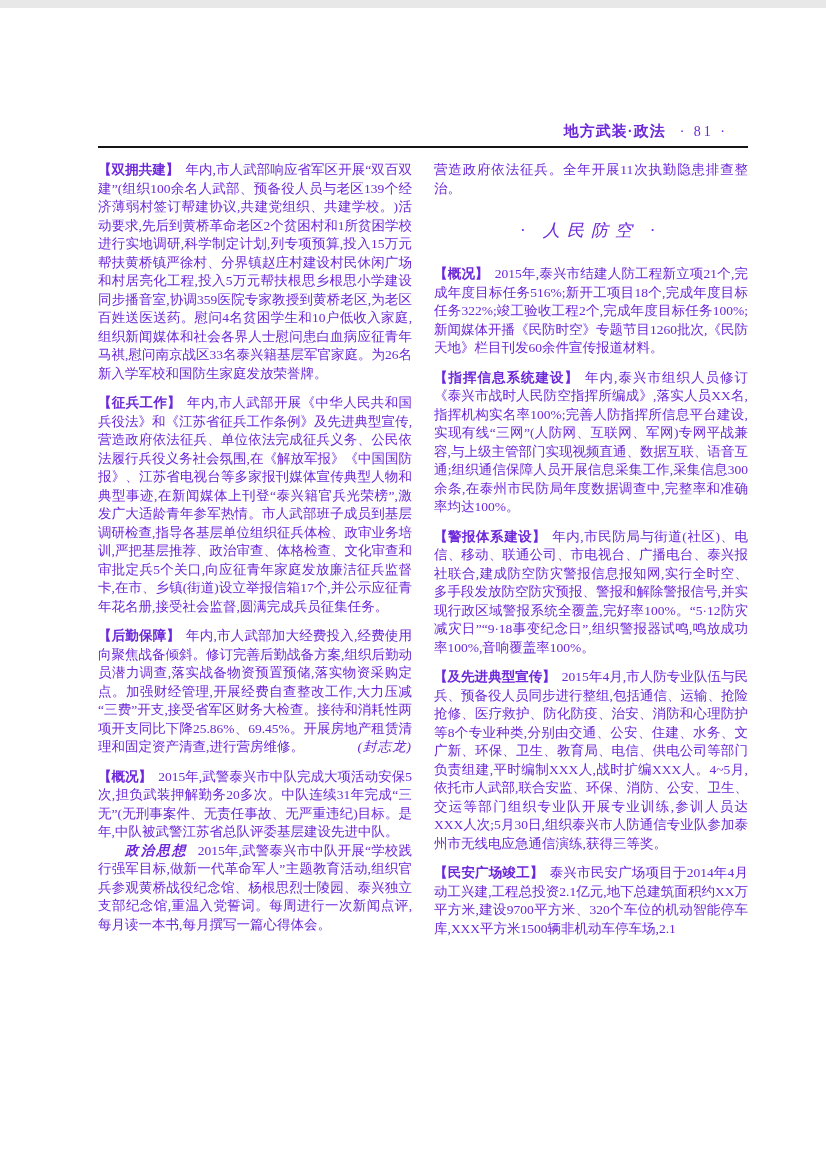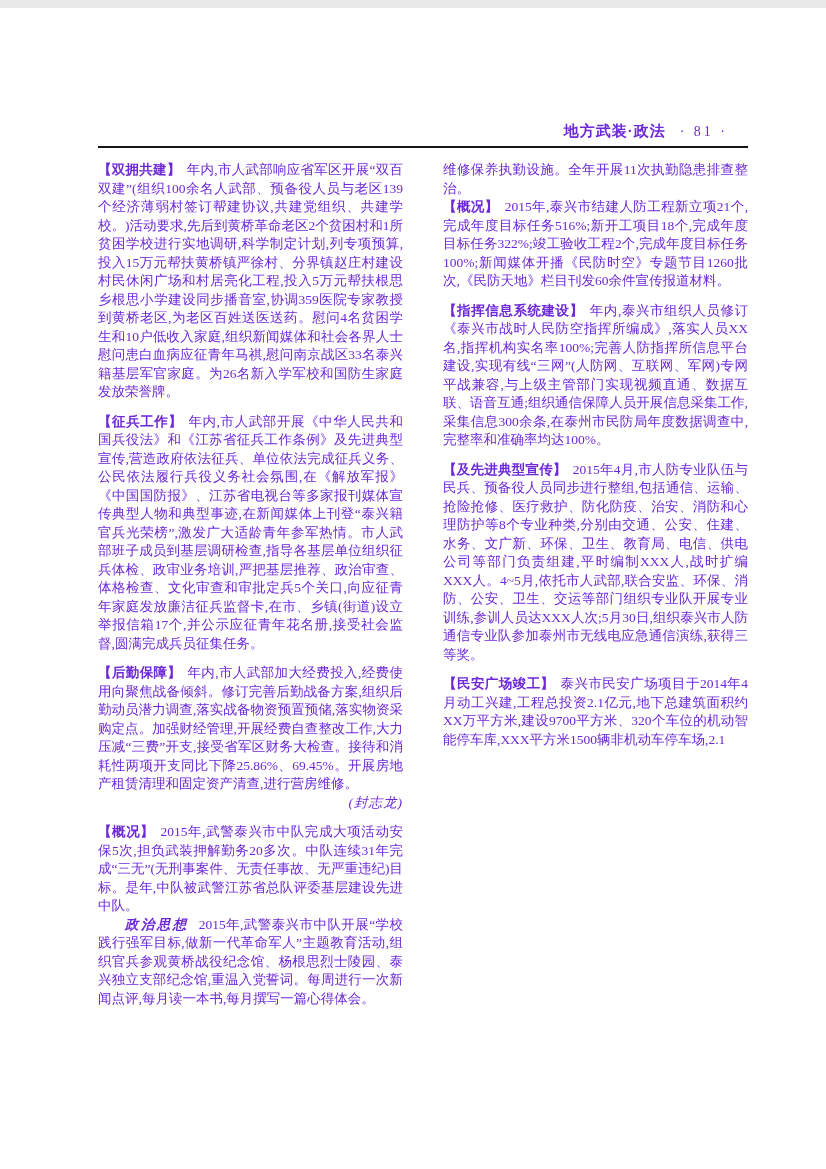--- a/index.html
+++ b/index.html
@@ -38,21 +38,21 @@
     margin-left: 14px;
     letter-spacing: 3px;
   }
   .rule {
     border: none;
     border-top: 2px solid #151515;
     margin: 4px 0 0 0;
   }
   .columns {
     display: flex;
-    column-gap: 40px;
+    column-gap: 22px;
     margin-top: 13px;
   }
   .col {
     width: 314px;
     font-size: 13.5px;
     line-height: 18.5px;
     text-align: justify;
     text-justify: inter-ideograph;
   }
   .entry {
@@ -117,26 +117,30 @@
         </p>
         <p class="entry tight">
           <span class="ehead">【概况】</span><span>2015年,武警泰兴市中队完成大项活动安保5次,担负武装押解勤务20多次。中队连续31年完成“三无”(无刑事案件、无责任事故、无严重违纪)目标。是年,中队被武警江苏省总队评委基层建设先进中队。</span>
         </p>
         <p class="sub">
           <span class="sub-head">政治思想</span><span>2015年,武警泰兴市中队开展“学校践行强军目标,做新一代革命军人”主题教育活动,组织官兵参观黄桥战役纪念馆、杨根思烈士陵园、泰兴独立支部纪念馆,重温入党誓词。每周进行一次新闻点评,每月读一本书,每月撰写一篇心得体会。</span>
         </p>
       </div>
 
       <div class="col">
-        <p class="cont">维修保养执勤设施。全年开展11次执勤隐患排查整治。</p>
+        <p class="cont">营造政府依法征兵。全年开展11次执勤隐患排查整治。</p>
+        <h2 class="section-heading">· 人民防空 ·</h2>
         <p class="entry">
           <span class="ehead">【概况】</span><span>2015年,泰兴市结建人防工程新立项21个,完成年度目标任务516%;新开工项目18个,完成年度目标任务322%;竣工验收工程2个,完成年度目标任务100%;新闻媒体开播《民防时空》专题节目1260批次,《民防天地》栏目刊发60余件宣传报道材料。</span>
         </p>
         <p class="entry">
           <span class="ehead">【指挥信息系统建设】</span><span>年内,泰兴市组织人员修订《泰兴市战时人民防空指挥所编成》,落实人员XX名,指挥机构实名率100%;完善人防指挥所信息平台建设,实现有线“三网”(人防网、互联网、军网)专网平战兼容,与上级主管部门实现视频直通、数据互联、语音互通;组织通信保障人员开展信息采集工作,采集信息300余条,在泰州市民防局年度数据调查中,完整率和准确率均达100%。</span>
+        </p>
+        <p class="entry">
+          <span class="ehead">【警报体系建设】</span><span>年内,市民防局与街道(社区)、电信、移动、联通公司、市电视台、广播电台、泰兴报社联合,建成防空防灾警报信息报知网,实行全时空、多手段发放防空防灾预报、警报和解除警报信号,并实现行政区域警报系统全覆盖,完好率100%。“5·12防灾减灾日”“9·18事变纪念日”,组织警报器试鸣,鸣放成功率100%,音响覆盖率100%。</span>
         </p>
         <p class="entry">
           <span class="ehead">【及先进典型宣传】</span><span>2015年4月,市人防专业队伍与民兵、预备役人员同步进行整组,包括通信、运输、抢险抢修、医疗救护、防化防疫、治安、消防和心理防护等8个专业种类,分别由交通、公安、住建、水务、文广新、环保、卫生、教育局、电信、供电公司等部门负责组建,平时编制XXX人,战时扩编XXX人。4~5月,依托市人武部,联合安监、环保、消防、公安、卫生、交运等部门组织专业队开展专业训练,参训人员达XXX人次;5月30日,组织泰兴市人防通信专业队参加泰州市无线电应急通信演练,获得三等奖。</span>
         </p>
         <p class="entry">
           <span class="ehead">【民安广场竣工】</span><span>泰兴市民安广场项目于2014年4月动工兴建,工程总投资2.1亿元,地下总建筑面积约XX万平方米,建设9700平方米、320个车位的机动智能停车库,XXX平方米1500辆非机动车停车场,2.1</span>
         </p>
       </div>
 
     </div>

